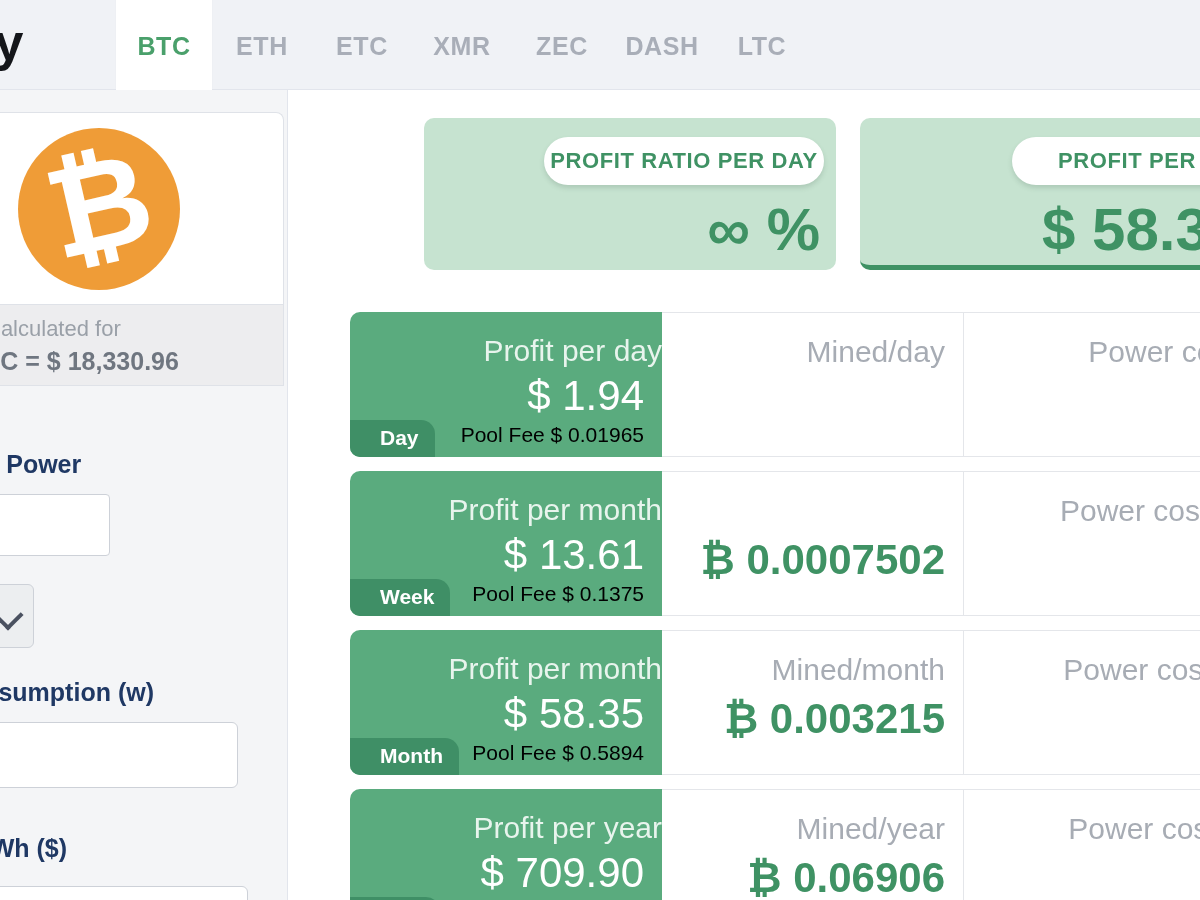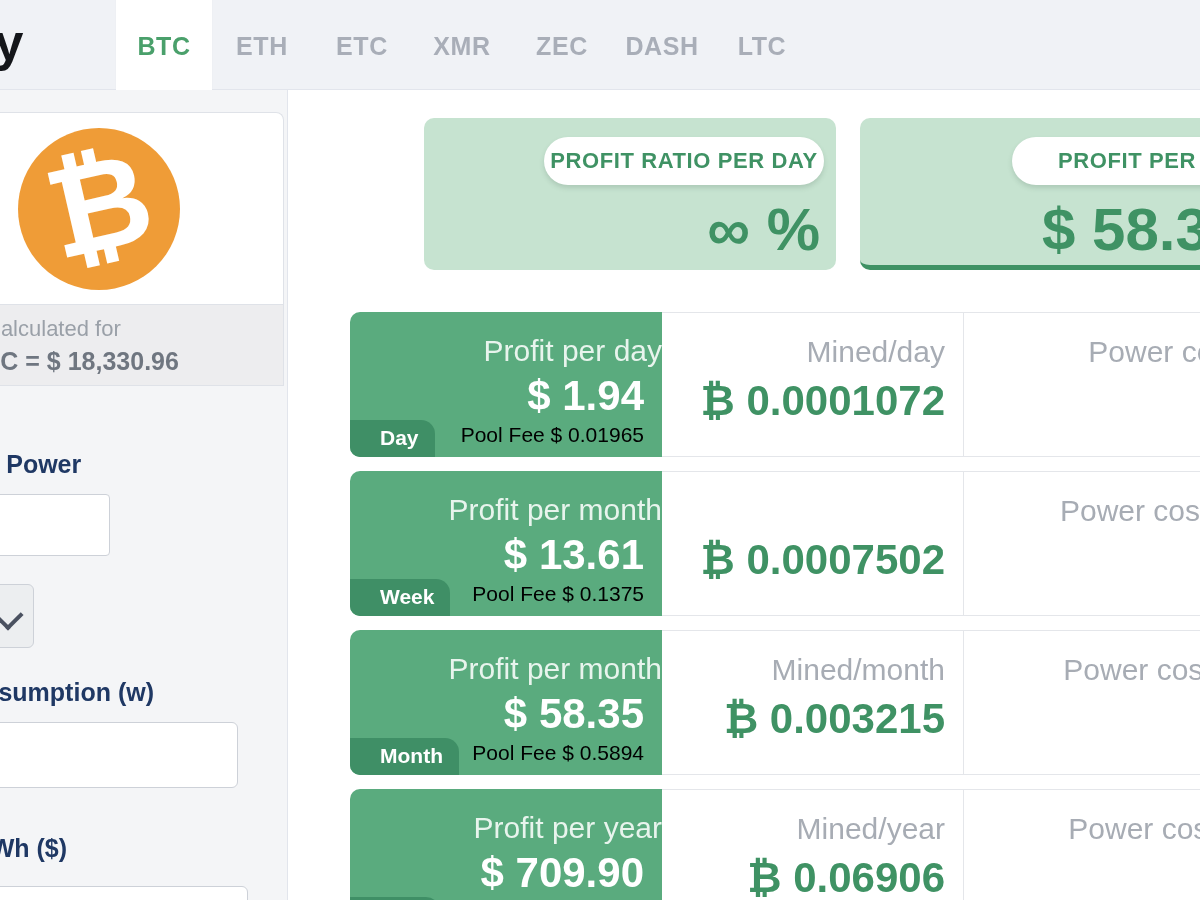--- a/index.html
+++ b/index.html
@@ -230,21 +230,21 @@
     top: 22px;
     font-size: 30px;
     color: #e8f4ed;
     white-space: nowrap;
   }
   .g-value {
     position: absolute;
     right: 18px;
     top: 62px;
     font-size: 42px;
-    font-weight: 700;
+    font-weight: 400;
     color: #ffffff;
     white-space: nowrap;
     line-height: 1.05;
   }
   .g-fee {
     position: absolute;
     right: 18px;
     bottom: 10px;
     font-size: 21px;
     color: #000000;
@@ -350,21 +350,20 @@
 
   <div class="row" style="left:350px; top:312px; width:900px;">
     <div class="cell-green">
       <div class="g-title">Profit per day</div>
       <div class="g-value">$ 1.94</div>
       <div class="g-fee">Pool Fee $ 0.01965</div>
       <div class="g-badge">Day</div>
     </div>
     <div class="cell-white" style="left:312px; width:302px;">
       <div class="w-title">Mined/day</div>
-      <div class="w-value">₿ 0.0001072</div>
     </div>
     <div class="cell-white" style="left:614px; width:300px;">
       <div class="w-title">Power cost/</div>
 
     </div>
   </div>
 
   <div class="row" style="left:350px; top:471px; width:900px;">
     <div class="cell-green">
       <div class="g-title">Profit per month</div>

